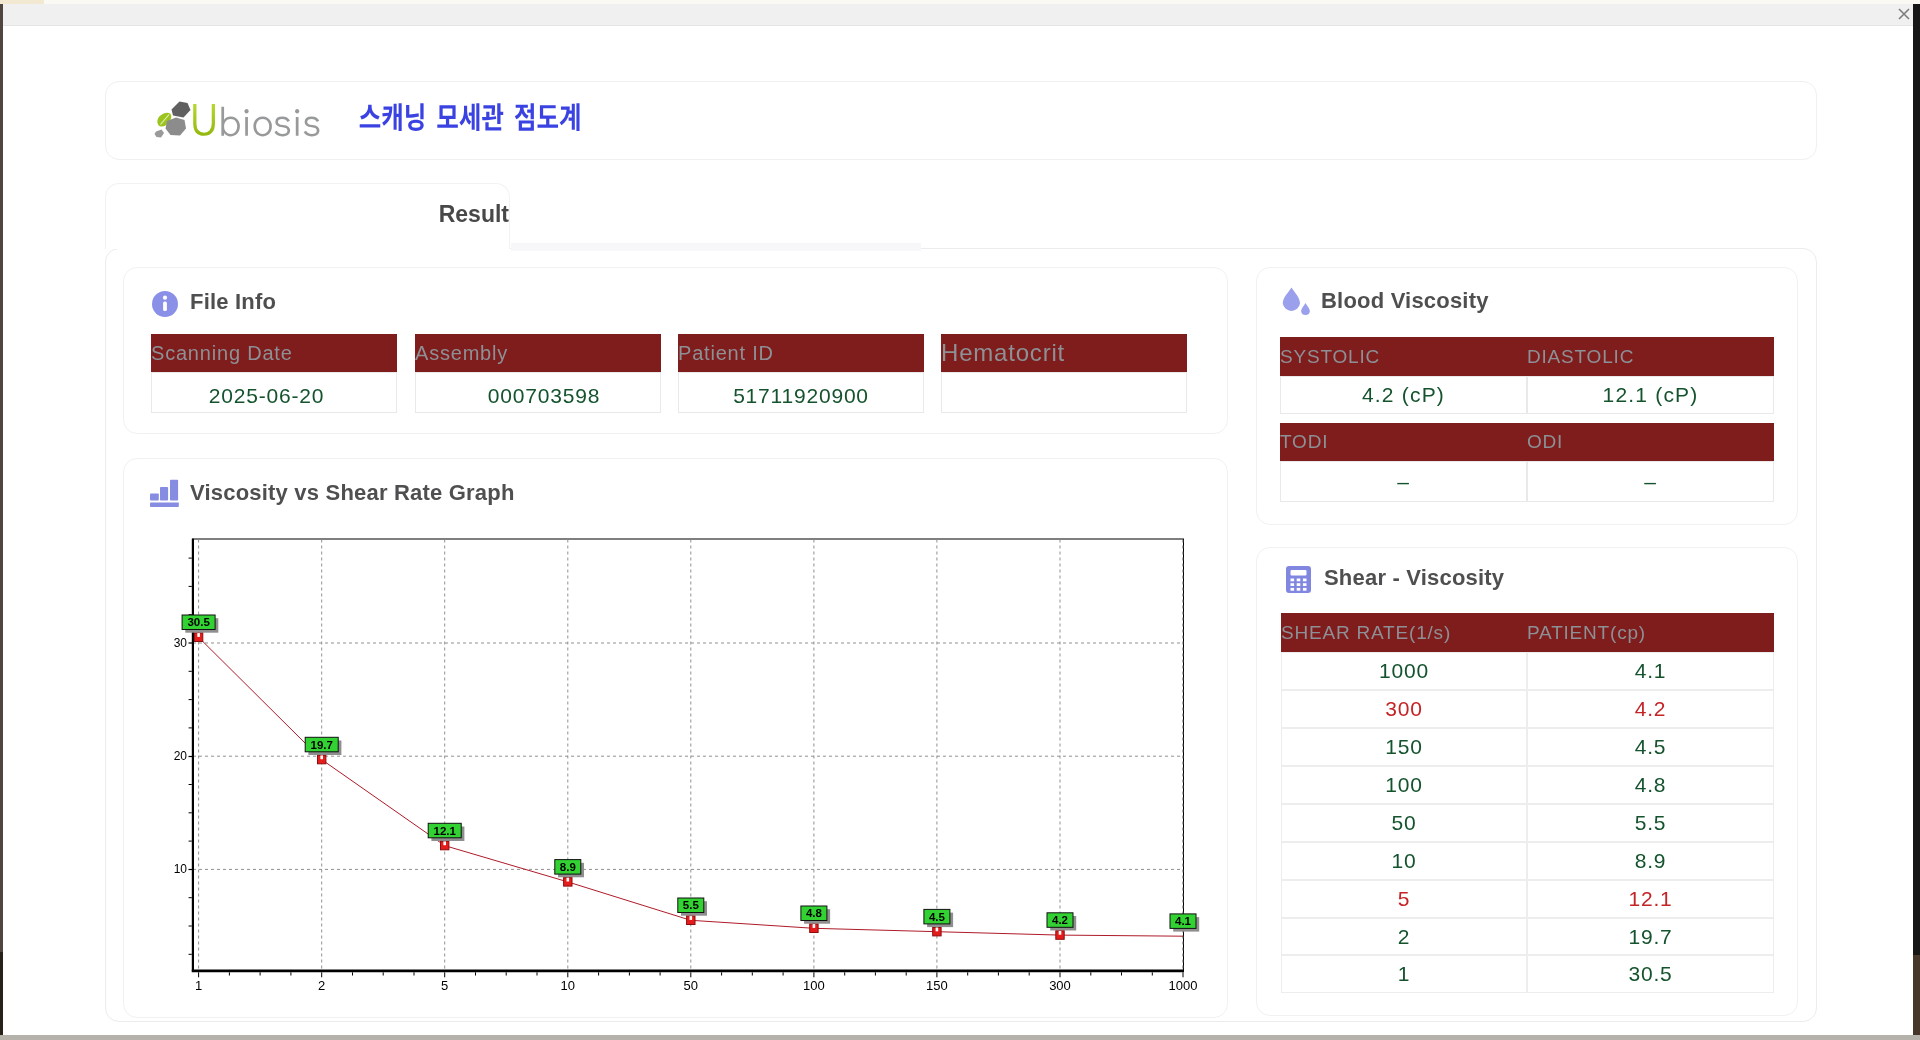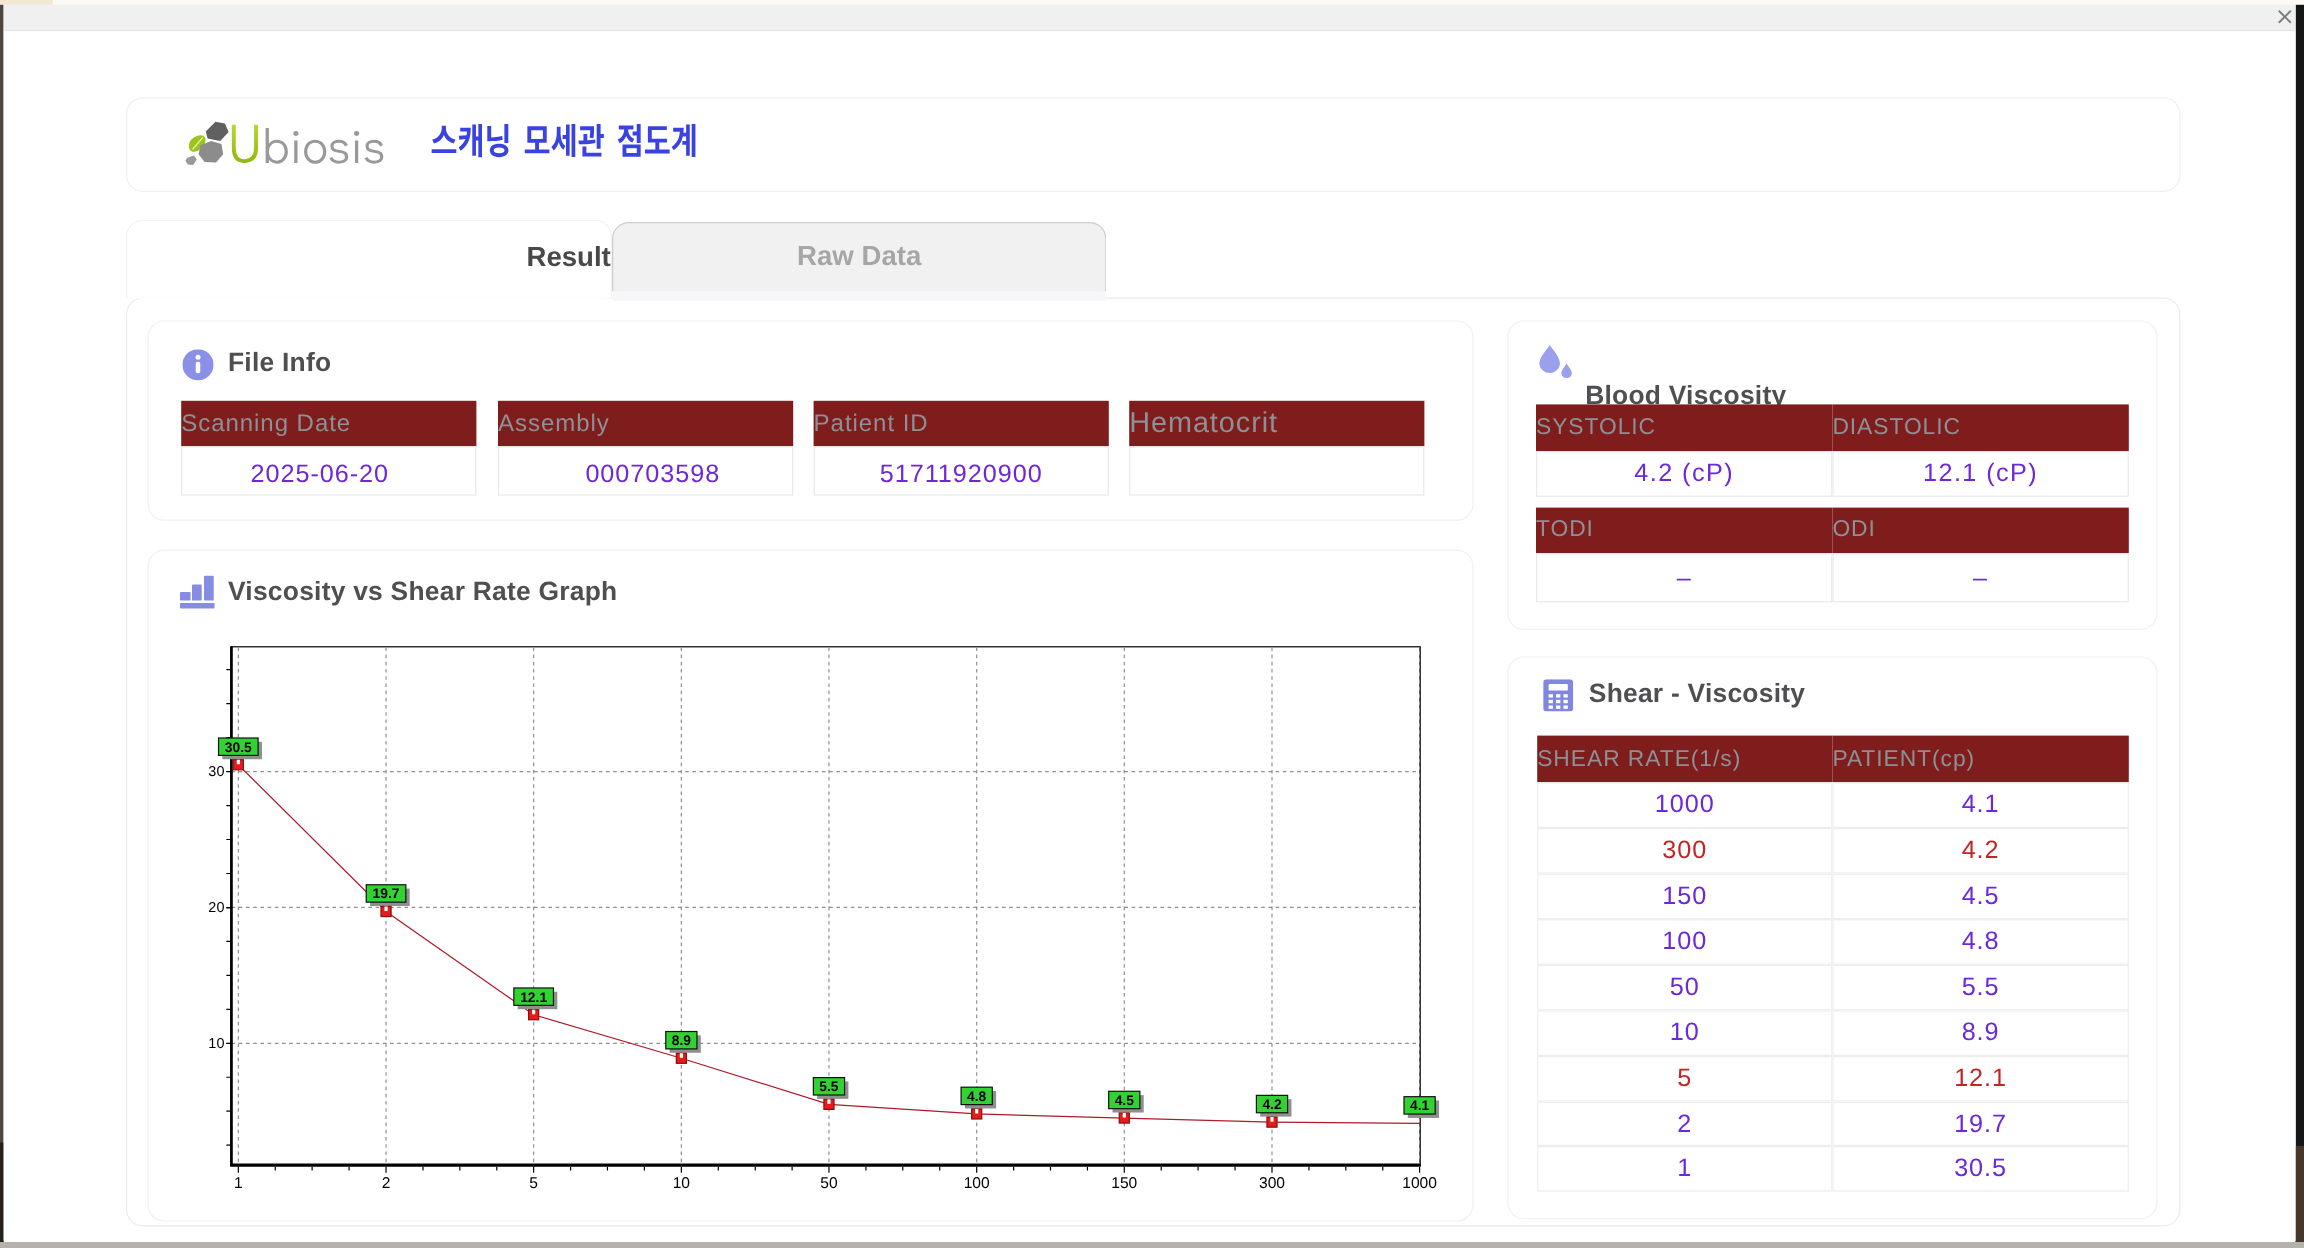--- a/index.html
+++ b/index.html
@@ -2,21 +2,21 @@
 <html><head>
 <meta charset="utf-8">
 <style>
 html,body{margin:0;padding:0;}
 body{width:1920px;height:1040px;overflow:hidden;background:#fff;font-family:"Liberation Sans",sans-serif;}
 #page{position:absolute;left:0;top:0;width:1920px;height:1040px;background:#fff;}
 .abs{position:absolute;}
 .card{position:absolute;background:#fff;border:1px solid #f0f0f1;border-radius:14px;box-sizing:border-box;}
 .ctitle{position:absolute;font-weight:bold;font-size:21px;color:#4f4f51;letter-spacing:0.2px;}
 .hcell{position:absolute;background:#7f1d1d;color:#8d9095;font-size:19px;letter-spacing:0.8px;text-align:left;box-sizing:border-box;}
-.vcell{position:absolute;background:#fff;color:#6d28d9;font-size:21px;letter-spacing:0.8px;text-align:center;box-sizing:border-box;border:1px solid #e9e9ea;}
+.vcell{position:absolute;background:#fff;color:#14532d;font-size:21px;letter-spacing:0.8px;text-align:center;box-sizing:border-box;border:1px solid #e9e9ea;}
 </style>
 </head>
 <body>
 <div id="page">
 
 <div class="abs" style="left:0;top:0;width:1920px;height:4px;background:#fbf9f4;"></div>
 <div class="abs" style="left:0;top:0;width:44px;height:4px;background:#f3e9d2;"></div>
 <div class="abs" style="left:0;top:4px;width:3px;height:1031px;background:#4f473f;"></div>
 <div class="abs" style="left:0;top:952px;width:3px;height:83px;background:#27211a;"></div>
 <div class="abs" style="left:1913px;top:4px;width:7px;height:1036px;background:#161616;"></div>
@@ -61,21 +61,20 @@
 <path transform="translate(481.4,128.3) scale(0.0245,-0.0299)" d="M82 770V664H426C425 609 421 541 406 455L535 440C557 556 557 647 557 712V770ZM39 268C198 269 414 273 605 308L596 403C511 391 418 384 327 379V554H196V375L27 374ZM646 838V145H780V446H891V555H780V838ZM162 206V-73H810V34H296V206Z"></path>
 <path transform="translate(513.9,128.3) scale(0.0245,-0.0299)" d="M198 265V-79H816V265ZM685 161V26H329V161ZM682 837V625H542V517H682V302H816V837ZM72 791V685H255C252 571 185 455 36 405L102 300C211 336 284 410 324 501C364 418 433 351 534 318L599 422C457 471 393 579 389 685H570V791Z"></path>
 <path transform="translate(536.5,128.3) scale(0.0245,-0.0299)" d="M139 774V318H393V124H41V15H880V124H525V318H790V425H271V668H783V774Z"></path>
 <path transform="translate(559.0,128.3) scale(0.0245,-0.0299)" d="M711 838V-88H838V838ZM80 729V622H308C291 440 211 307 27 197L102 104C276 206 368 334 410 488H521V362H393V256H521V-47H645V818H521V593H431C436 637 439 682 439 729Z"></path>
       </g>
 </svg>
 
 <div class="card" style="left:105px;top:248px;width:1712px;height:774px;border-color:#ececee;"></div>
 
 <div class="abs" style="left:511px;top:243px;width:410px;height:8px;background:#f7f7f9;"></div>
-<div class="abs" style="left:510px;top:185px;width:412px;height:58px;background:#f1f1f2;border:1px solid #cdcdcd;border-bottom:none;border-radius:14px 14px 0 0;box-sizing:border-box;color:#a6a6a6;font-weight:bold;font-size:23px;text-align:center;line-height:54px;">Raw Data</div>
 <div class="abs" style="left:105px;top:183px;width:405px;height:66px;background:#fff;border:1px solid #f2f2f2;border-bottom:none;border-radius:14px 14px 0 0;box-sizing:border-box;color:#484848;font-weight:bold;font-size:23px;text-align:right;line-height:60px;">Result</div>
 
 <div class="card" style="left:123px;top:267px;width:1105px;height:167px;border-color:#f1f1f2;"></div>
 <svg class="abs" style="left:152px;top:291px;" width="26" height="26" viewBox="0 0 26 26">
 <circle cx="13" cy="13" r="13" fill="#8a90e8"></circle>
 <rect x="11.1" y="10.5" width="3.8" height="9.5" rx="1.6" fill="#fff"></rect>
 <circle cx="13" cy="6.7" r="2.1" fill="#fff"></circle>
 </svg>
 <div class="ctitle" style="left:190px;top:289px;font-size:22px;">File Info</div>
 <div class="hcell" style="left:151px;top:334px;width:246px;height:38px;line-height:38px;font-size:20px;">Scanning Date</div>
@@ -217,21 +216,21 @@
 <rect x="935.7" y="472.9" width="2.6" height="3.8" fill="#fff"></rect>
 <text x="937.0" y="466.1" text-anchor="middle" font-size="11.5" font-weight="bold" fill="#000">4.2</text>
 <text x="1060.0" y="467.2" text-anchor="middle" font-size="11.5" font-weight="bold" fill="#000">4.1</text>
     </svg>
 
 <div class="card" style="left:1256px;top:267px;width:542px;height:258px;border-color:#f1f1f2;"></div>
 <svg class="abs" style="left:1282px;top:286px;" width="30" height="33" viewBox="0 0 30 33">
 <path d="M9.5 1.5 C13 7 18 11.5 18 17.5 A8.7 8.7 0 0 1 0.8 17.5 C0.8 11.5 6 7 9.5 1.5 Z" fill="#9aa0ec"></path>
 <path d="M23.5 17 C25.2 20 27.9 22.4 27.9 25.4 A4.5 4.5 0 0 1 19.1 25.4 C19.1 22.4 21.8 20 23.5 17 Z" fill="#9aa0ec"></path>
 </svg>
-<div class="ctitle" style="left:1321px;top:288px;font-size:22px;margin-top:29px;">Blood Viscosity</div>
+<div class="ctitle" style="left:1321px;top:288px;font-size:22px;">Blood Viscosity</div>
 <div class="hcell" style="left:1280px;top:337px;width:247px;height:39px;line-height:39px;">SYSTOLIC</div>
 <div class="hcell" style="left:1527px;top:337px;width:247px;height:39px;line-height:39px;">DIASTOLIC</div>
 <div class="vcell" style="left:1280px;top:376px;width:247px;height:38px;line-height:36px;letter-spacing:1.2px;">4.2 (cP)</div>
 <div class="vcell" style="left:1527px;top:376px;width:247px;height:38px;line-height:36px;letter-spacing:1.2px;">12.1 (cP)</div>
 <div class="hcell" style="left:1280px;top:423px;width:247px;height:38px;line-height:38px;">TODI</div>
 <div class="hcell" style="left:1527px;top:423px;width:247px;height:38px;line-height:38px;">ODI</div>
 <div class="vcell" style="left:1280px;top:461px;width:247px;height:41px;line-height:39px;">–</div>
 <div class="vcell" style="left:1527px;top:461px;width:247px;height:41px;line-height:39px;">–</div>
 
 <div class="card" style="left:1256px;top:547px;width:542px;height:469px;border-color:#f1f1f2;"></div>

